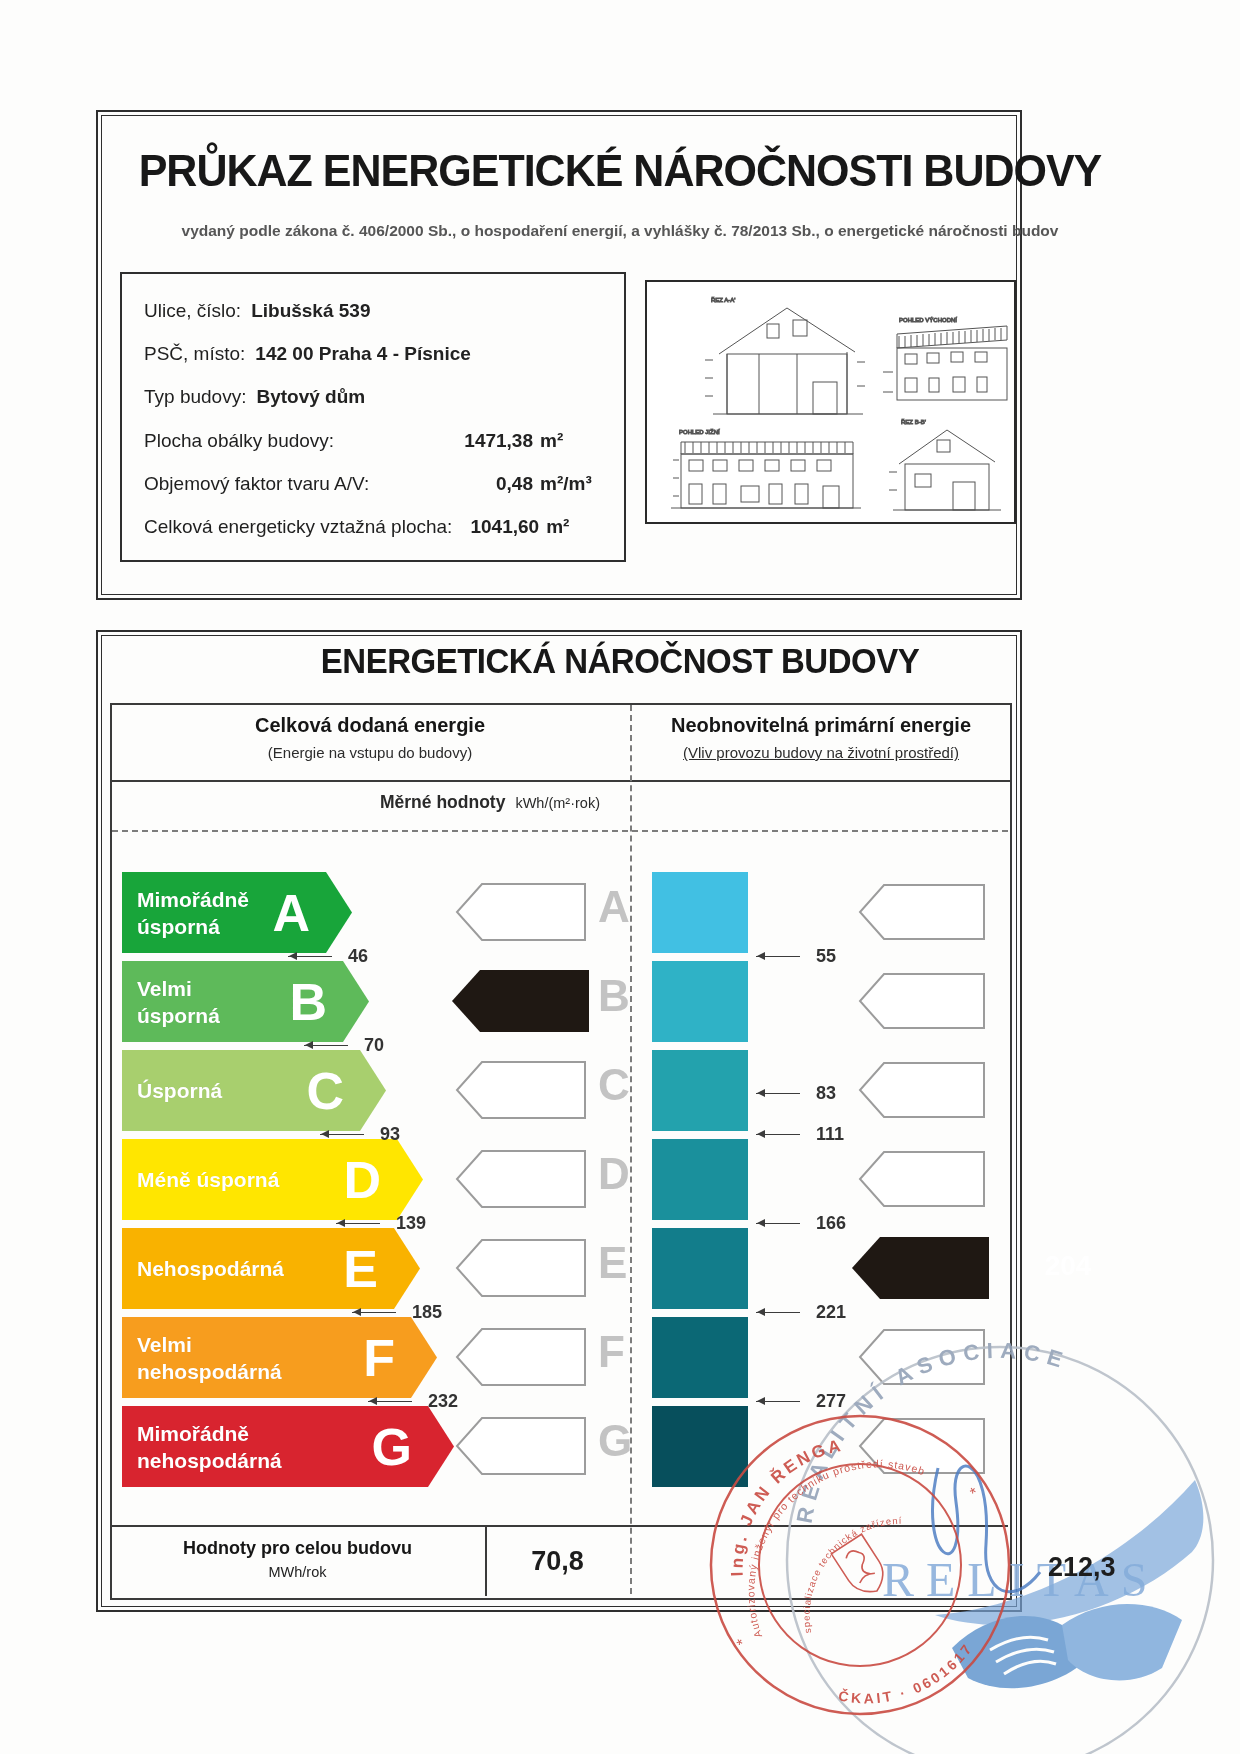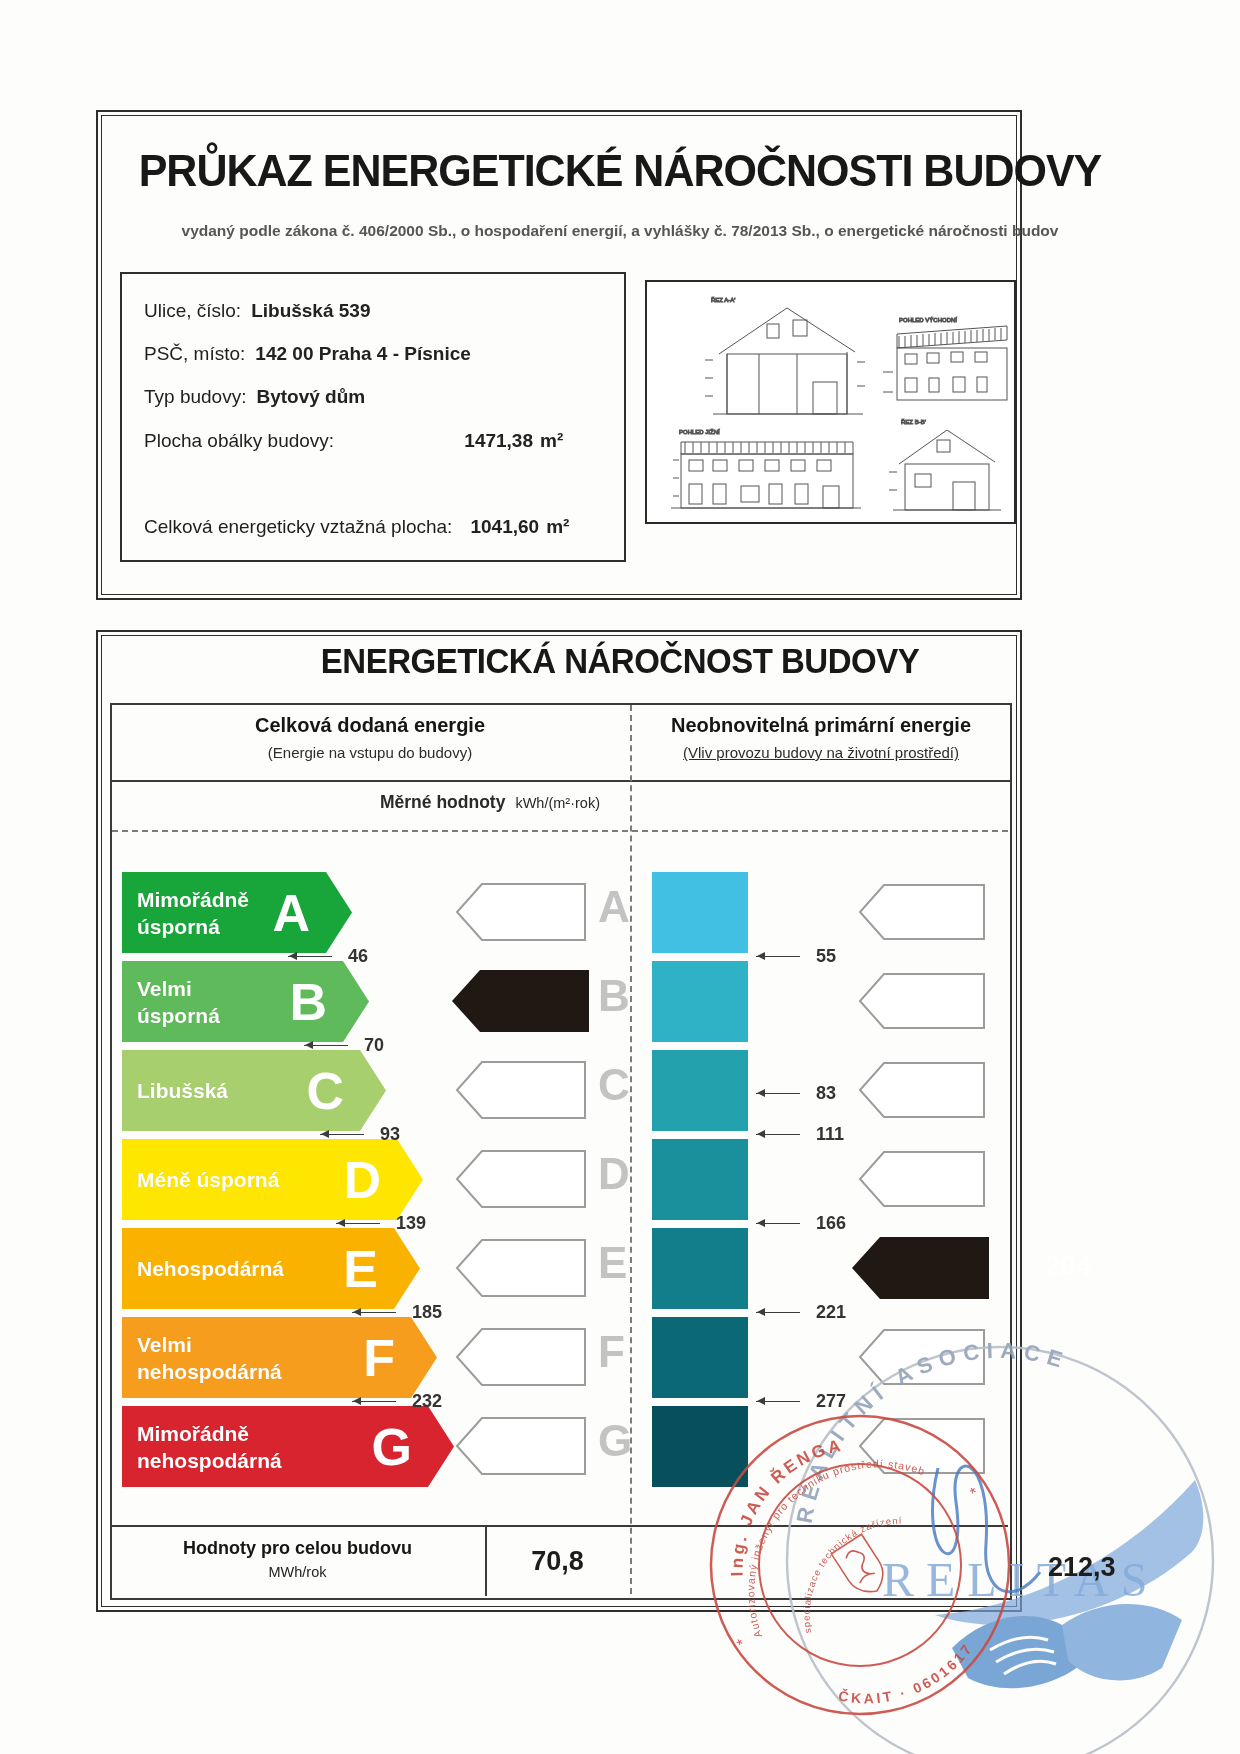--- a/index.html
+++ b/index.html
@@ -61,20 +61,26 @@
   <div class="inforow" style="top:108px;">
     <span class="lbl">Typ budovy:</span>
     <span class="val">Bytový dům</span>
   </div>
   <div class="inforow metricrow" style="top:152px;">
     <span class="lbl">Plocha obálky budovy:</span>
     <span class="spacer"></span>
     <span class="val">1471,38</span>
     <span class="unit">m²</span>
   </div>
+  <div class="inforow metricrow" style="top:195px;">
+    <span class="lbl">Objemový faktor tvaru A/V:</span>
+    <span class="spacer"></span>
+    <span class="val">0,48</span>
+    <span class="unit">m²/m³</span>
+  </div>
   <div class="inforow metricrow" style="top:238px;">
     <span class="lbl">Celková energeticky vztažná plocha:</span>
     <span class="spacer"></span>
     <span class="val">1041,60</span>
     <span class="unit">m²</span>
   </div>
 </div>
 
 <div class="abs" style="left:645px;top:280px;width:367px;height:240px;border:2px solid #2a2a2a;background:#fff;">
   <svg width="363" height="236" viewBox="0 0 363 236">
@@ -155,21 +161,21 @@
 
 <div class="band" style="top: 872px; width: 230px; background-color: rgb(24, 165, 58);">
   <span class="band-label" style="width:110px;">Mimořádně úsporná</span>
   <span class="band-letter">A</span>
 </div>
 <div class="band" style="top: 961px; width: 247px; background-color: rgb(94, 186, 90);">
   <span class="band-label" style="width:90px;">Velmi úsporná</span>
   <span class="band-letter">B</span>
 </div>
 <div class="band" style="top: 1050px; width: 264px; background-color: rgb(168, 207, 110);">
-  <span class="band-label">Libušská</span>
+  <span class="band-label">Úsporná</span>
   <span class="band-letter">C</span>
 </div>
 <div class="band" style="top: 1139px; width: 281px; background-color: rgb(255, 230, 0); padding-left: 20px;">
   <span class="band-label">Méně úsporná</span>
   <span class="band-letter">D</span>
 </div>
 <div class="band" style="top: 1228px; width: 298px; background-color: rgb(249, 178, 0);">
   <span class="band-label">Nehospodárná</span>
   <span class="band-letter">E</span>
 </div>
@@ -195,21 +201,21 @@
     <span class="thr-num">93</span>
   </div>
 <div class="thr" style="left:336px;top:1212px;">
     <span class="thr-line"></span>
     <span class="thr-num">139</span>
   </div>
 <div class="thr" style="left:352px;top:1301px;">
     <span class="thr-line"></span>
     <span class="thr-num">185</span>
   </div>
-<div class="thr" style="left:352px;top:1390px;align-items:center;">
+<div class="thr" style="left:368px;top:1390px;align-items:center;">
     <span class="thr-line"></span>
     <span class="thr-num">232</span>
   </div>
 
 <svg class="abs" style="left:455px;top:882px;" width="132" height="60">
     <polygon points="27,2 130,2 130,58 27,58 2,30" fill="#fff" stroke="#9c9c9c" stroke-width="2"></polygon>
   </svg>
 <span class="gray-letter" style="left:598px;top:882px;">A</span>
 
 <div class="abs" style="left:450px;top:969px;width:140px;height:64px;">

